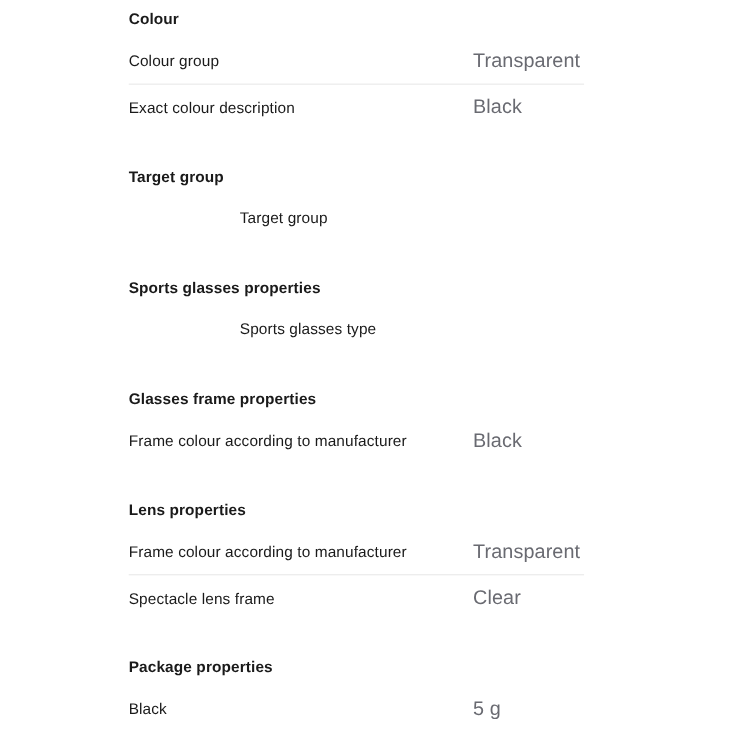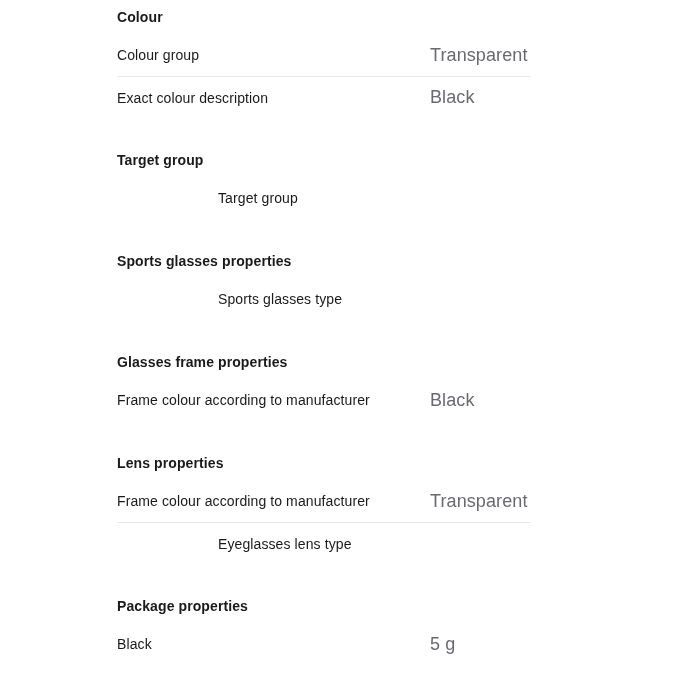--- a/index.html
+++ b/index.html
@@ -100,21 +100,22 @@
 
   <section class="section">
     <h3 class="section-title">Lens properties</h3>
     <div class="rows">
   <div class="row">
     <span class="row-label">Frame colour according to manufacturer</span>
     <span class="row-value">Transparent</span>
   </div>
 
   <div class="row">
-    <span class="row-label">Eyeglasses lens type</span>
+    <span class="row-label">Spectacle lens frame</span>
+    <span class="row-value">Clear</span>
   </div>
 </div>
   </section>
 
   <section class="section">
     <h3 class="section-title">Package properties</h3>
     <div class="rows">
   <div class="row">
     <span class="row-label">Black</span>
     <span class="row-value">5 g</span>

